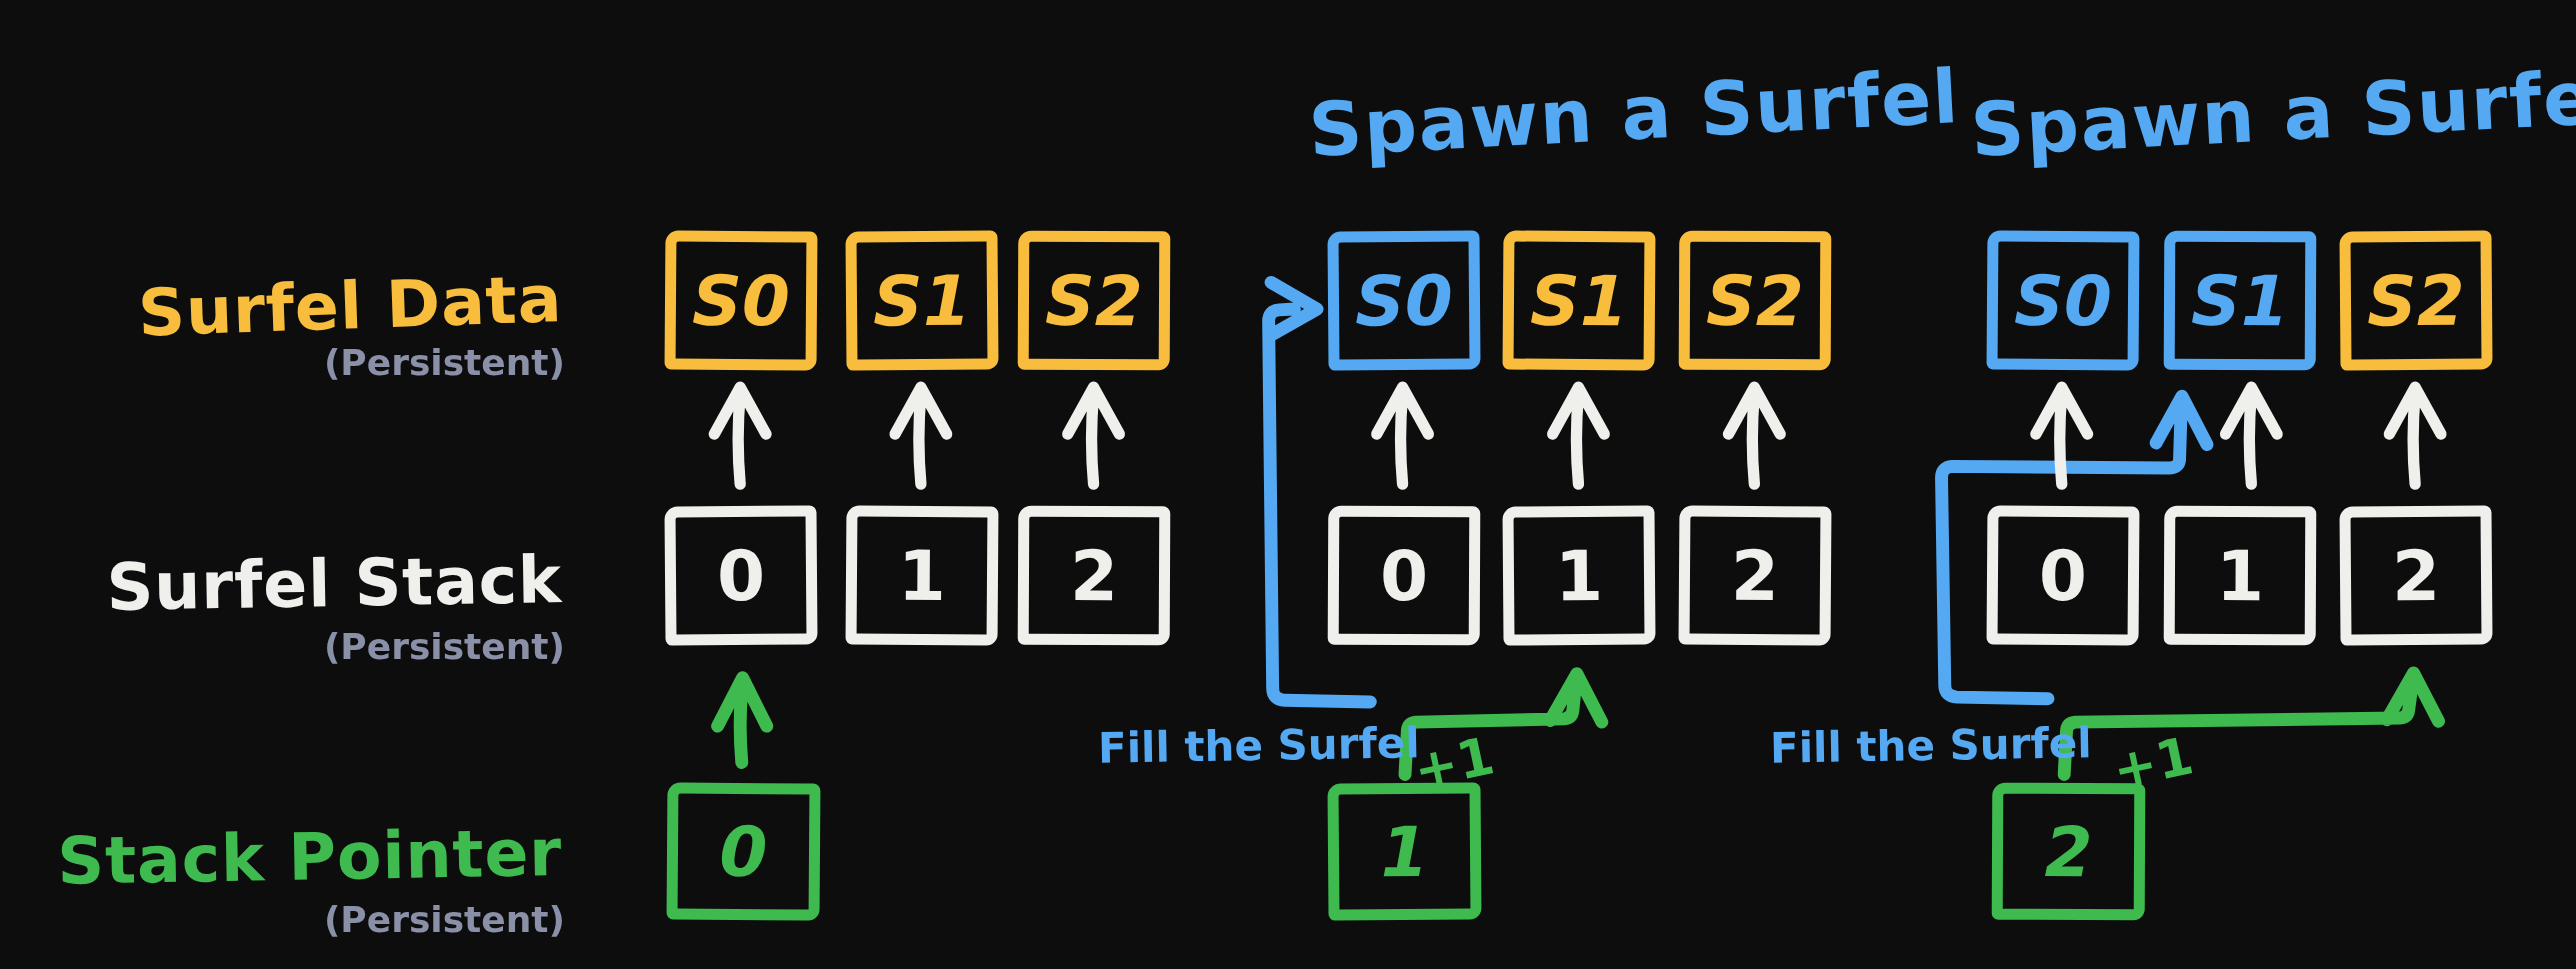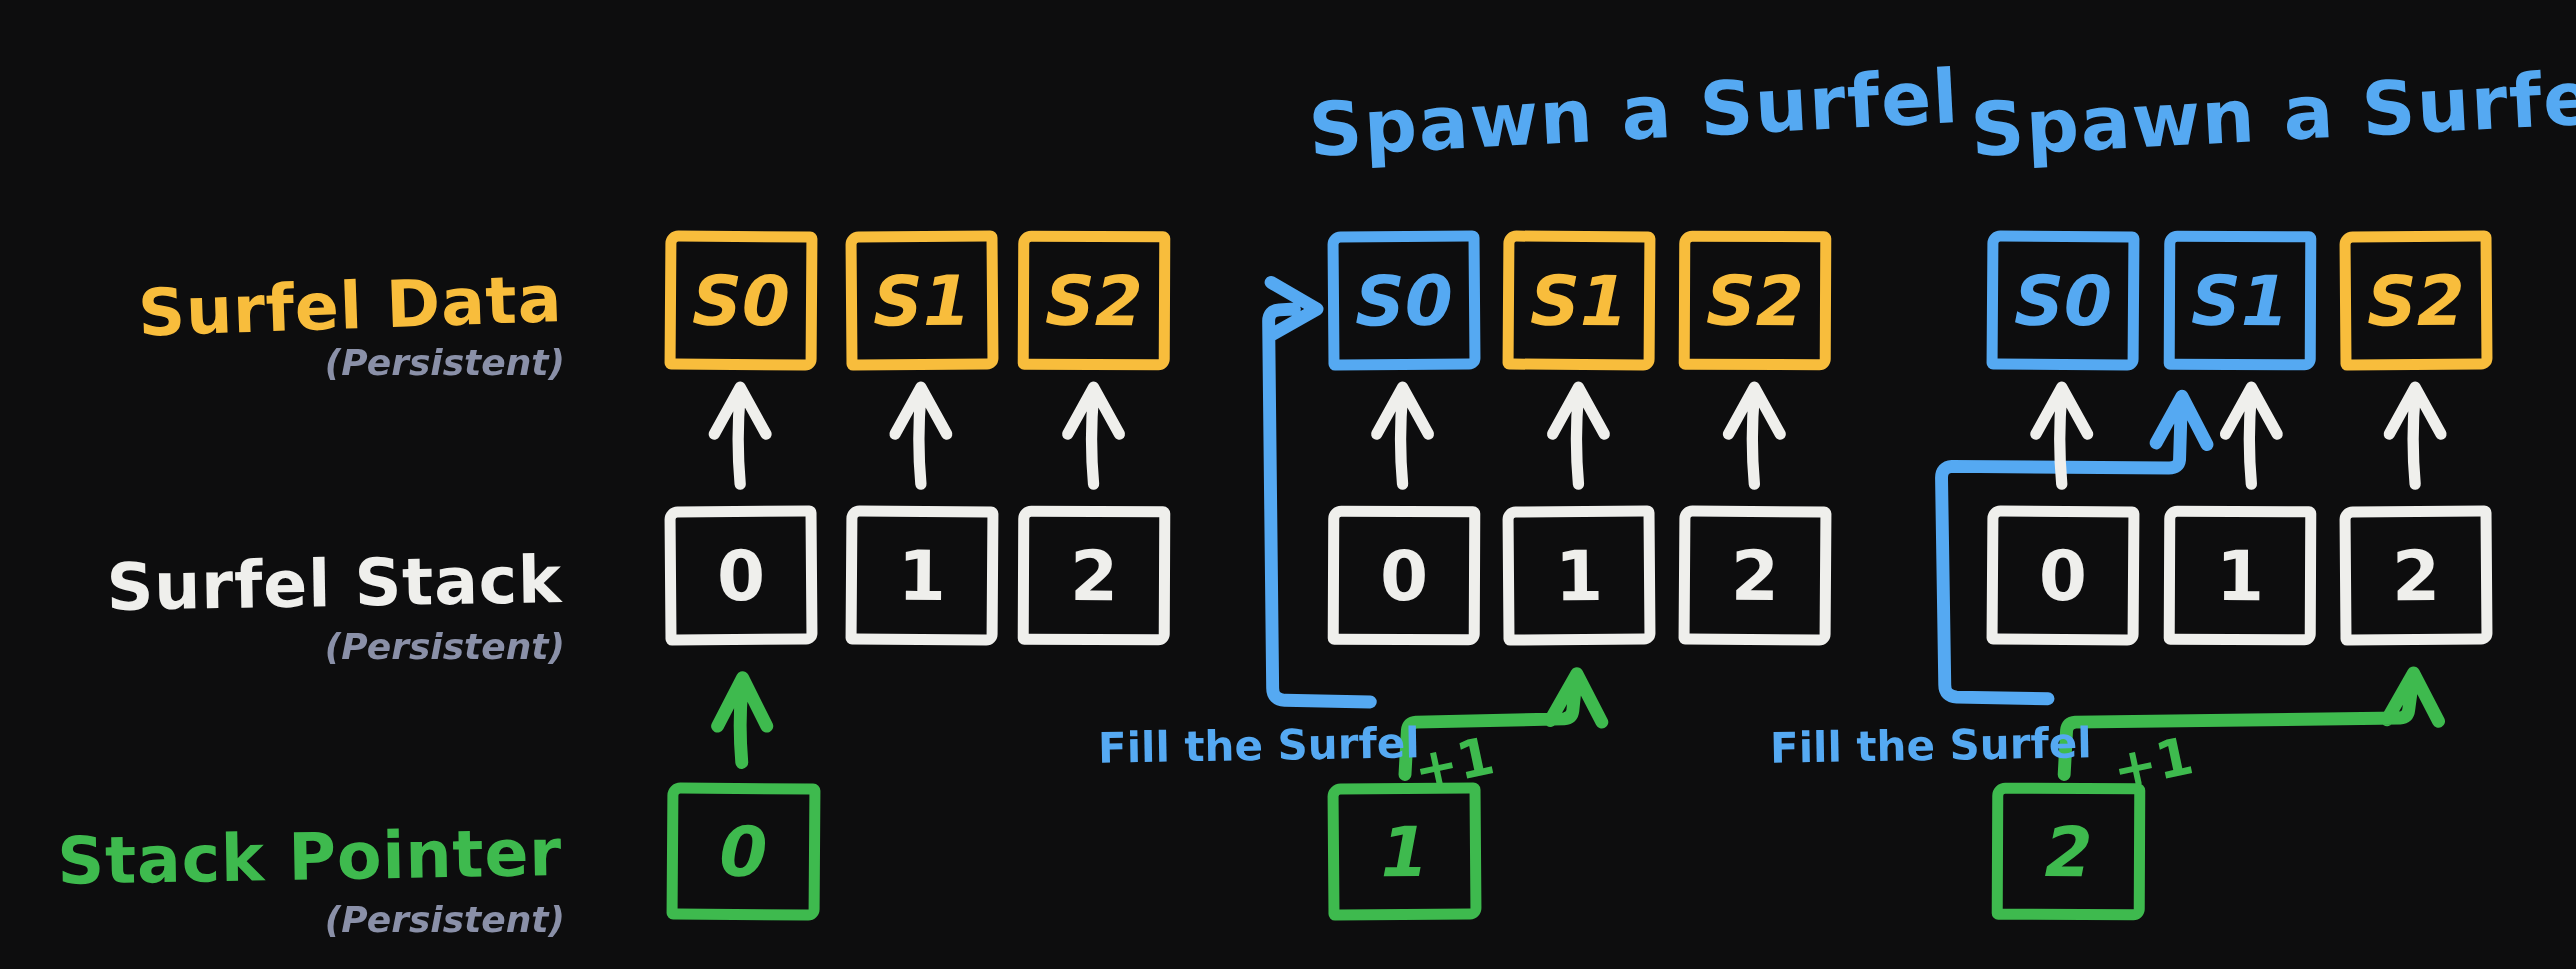--- a/index.html
+++ b/index.html
@@ -19,21 +19,21 @@
   .st-green{stroke:var(--green);stroke-width:16px;}
   .st-blue{stroke:var(--blue);stroke-width:16px;}
 
   .row-title{
     position:absolute;left:0;width:562px;text-align:right;white-space:nowrap;
     font-size:65px;line-height:1.0;letter-spacing:0.8px;color:var(--c,#fff);
     transform:rotate(-1.5deg);transform-origin:100% 50%;
   }
   .row-sub{
     position:absolute;left:0;width:565px;text-align:right;white-space:nowrap;
-    font-size:36px;line-height:1.0;color:var(--gray);font-style:italic;
+    font-size:36px;line-height:1.0;color:var(--gray);
   }
   .box{
     position:absolute;display:flex;align-items:center;justify-content:center;
     border:11.3px solid var(--c,#fff);color:var(--c,#fff);
     border-radius:13px 7.3px 11.3px 6.5px;
     box-sizing:border-box;
   }
   .data-cell{width:152px;height:139px;font-size:69px;font-style:italic;}
   .stack-cell{--c:var(--white);width:152px;height:139px;font-size:69px;}
   .pointer-cell{width:153px;height:137px;font-size:69px;font-style:italic;}

